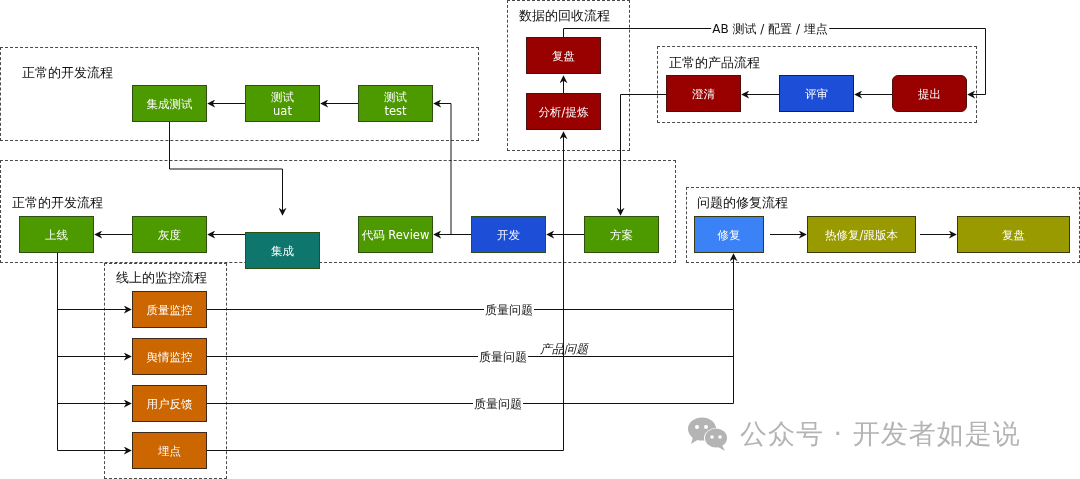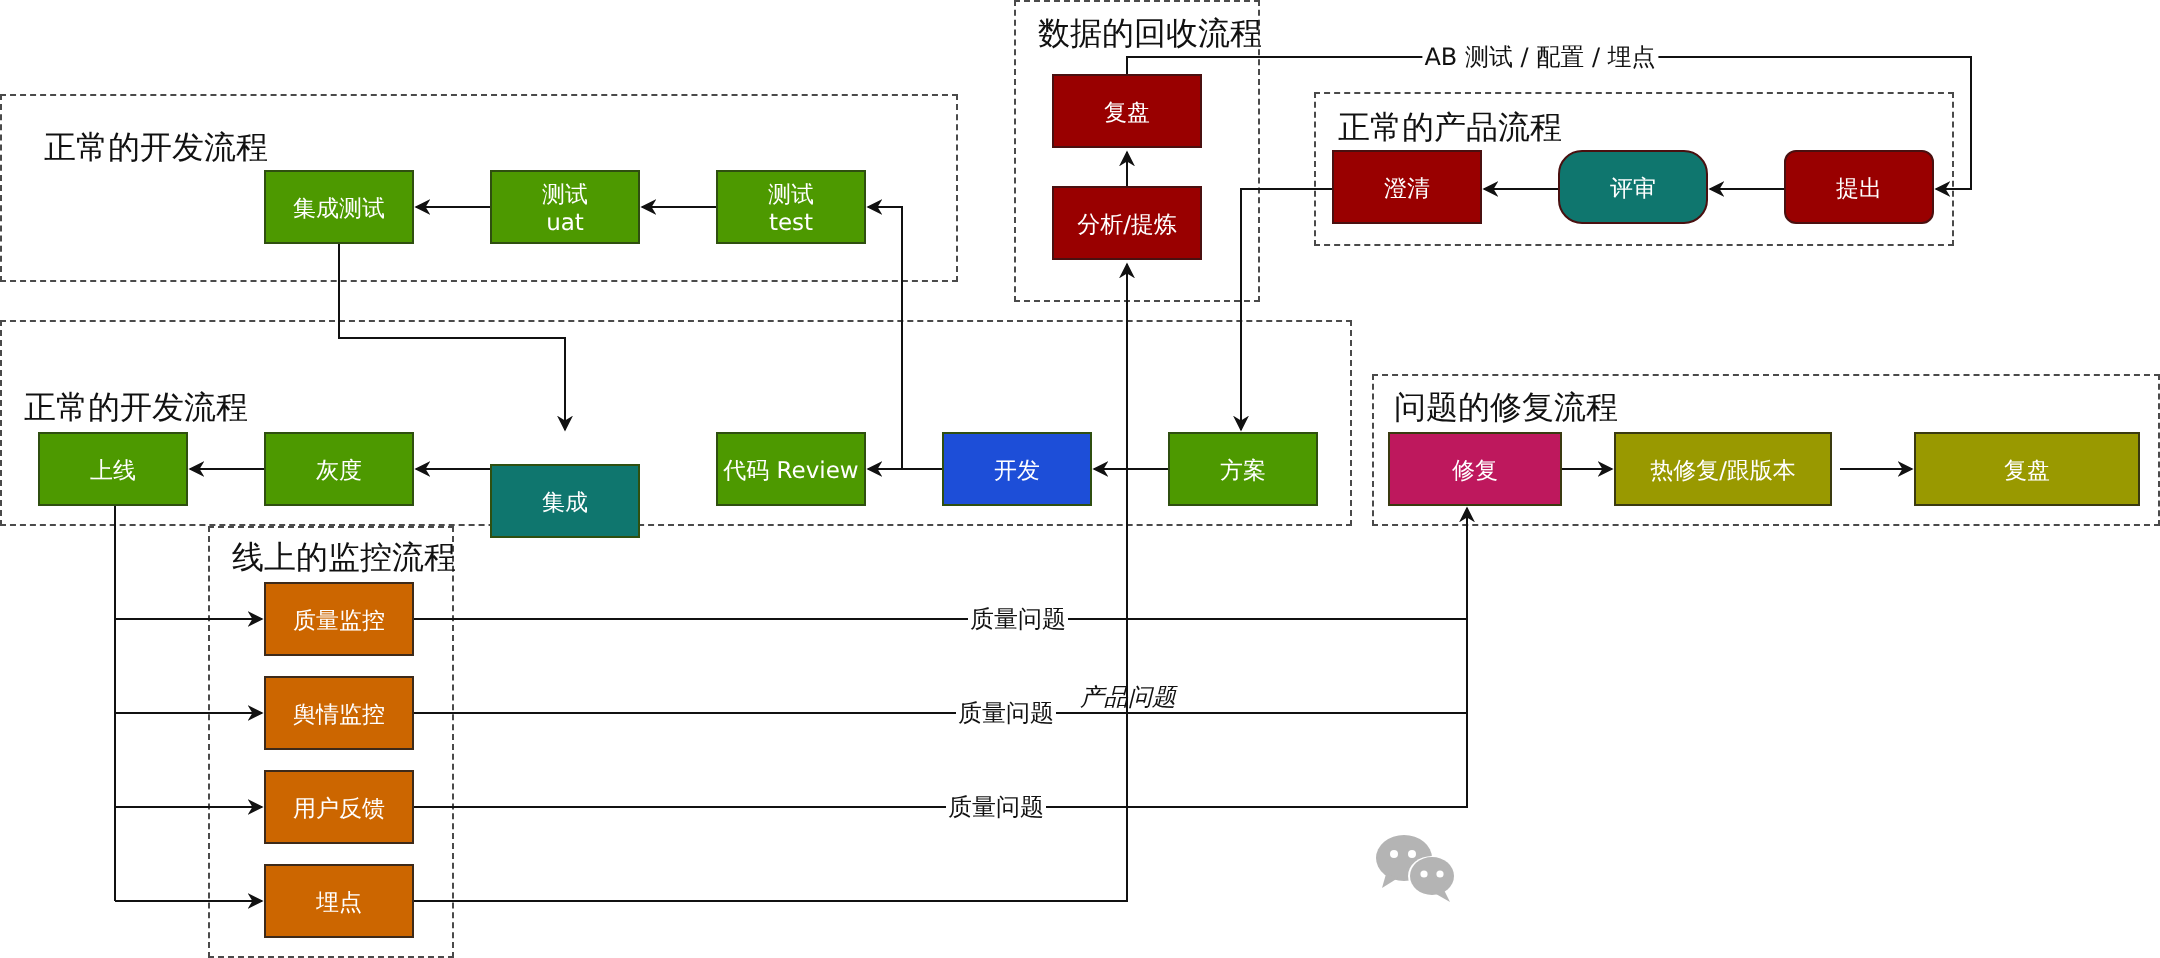--- a/index.html
+++ b/index.html
@@ -1,19 +1,19 @@
 <!DOCTYPE html>
 <html><head>
   <meta charset="utf-8">
   <style>
     html, body { margin: 0; padding: 0; background: #ffffff; }
     body { width: 1080px; height: 479px; position: relative; overflow: hidden;
            font-family: "DejaVu Sans", "Liberation Sans", sans-serif; }
     .group { position: absolute; border: 1px dashed #4a4a4a; box-sizing: border-box; }
-    .group-label { position: absolute; font-size: 16px; color: #111; white-space: nowrap; }
+    .group-label { position: absolute; font-size: 13px; color: #111; white-space: nowrap; }
     .node { position: absolute; height: 37px; width: 75px; box-sizing: border-box;
             border: 1px solid #3b3b3b; color: #fff; font-size: 11.5px;
             display: flex; flex-direction: column; align-items: center; justify-content: center;
             line-height: 14px; text-align: center; white-space: nowrap; }
     .green { background: #4d9900; border-color: #2f4f10; }
     .red { background: #990000; border-color: #4a1010; }
     .orange { background: #cc6600; border-color: #3d2a1a; }
     .olive { background: #999900; border-color: #3a3a10; }
     .rounded { border-radius: 6px; }
     svg.edges { position: absolute; left: 0; top: 0; width: 1080px; height: 479px; pointer-events: none; }
@@ -98,21 +98,21 @@
 <div class="node red" style="left: 526px; top: 37px; background: rgb(153, 0, 0);">
   <span>复盘</span>
 </div>
 <div class="node red" style="left: 526px; top: 93px; background: rgb(153, 0, 0);">
   <span>分析/提炼</span>
 </div>
 
 <div class="node red" style="left: 666px; top: 75px; background: rgb(153, 0, 0);">
   <span>澄清</span>
 </div>
-<div class="node red" style="left: 779px; top: 75px; background: #0f766e; border-radius: 12px;">
+<div class="node red" style="left: 779px; top: 75px; background: #1d4ed8;">
   <span>评审</span>
 </div>
 <div class="node red rounded" style="left: 892px; top: 75px; background: rgb(153, 0, 0);">
   <span>提出</span>
 </div>
 
 <div class="node green" style="left: 19px; top: 216px; background: rgb(77, 153, 0);">
   <span>上线</span>
 </div>
 <div class="node green" style="left: 132px; top: 216px; background: rgb(77, 153, 0);">
@@ -124,21 +124,21 @@
 <div class="node green" style="left: 358px; top: 216px; background: rgb(77, 153, 0);">
   <span>代码 Review</span>
 </div>
 <div class="node green" style="left: 471px; top: 216px; background: #1d4ed8;">
   <span>开发</span>
 </div>
 <div class="node green" style="left: 584px; top: 216px; background: rgb(77, 153, 0);">
   <span>方案</span>
 </div>
 
-<div class="node olive" style="left: 694px; top: 216px; width: 87px; background: #be185d;">
+<div class="node olive" style="left: 694px; top: 216px; width: 70px; background: #3b82f6;">
   <span>修复</span>
 </div>
 <div class="node olive" style="left: 807px; top: 216px; width: 109px; background: rgb(153, 153, 0);">
   <span>热修复/跟版本</span>
 </div>
 <div class="node olive" style="left: 957px; top: 216px; width: 113px; background: rgb(153, 153, 0);">
   <span>复盘</span>
 </div>
 
 <div class="node orange" style="left: 132px; top: 291px; background: rgb(204, 102, 0);">
@@ -159,13 +159,14 @@
     <ellipse cx="16" cy="13" rx="14" ry="11.5" fill="#b4b4b4"></ellipse>
     <path d="M7 21 L5 28 L13 23 Z" fill="#b4b4b4"></path>
     <ellipse cx="11" cy="11" rx="2" ry="2" fill="#ffffff"></ellipse>
     <ellipse cx="20" cy="11" rx="2" ry="2" fill="#ffffff"></ellipse>
     <ellipse cx="30" cy="22" rx="12" ry="10" fill="#ffffff"></ellipse>
     <ellipse cx="30" cy="22" rx="11" ry="9.5" fill="#b4b4b4"></ellipse>
     <path d="M36 29 L39 35 L32 31 Z" fill="#b4b4b4"></path>
     <ellipse cx="26" cy="21" rx="1.8" ry="1.8" fill="#ffffff"></ellipse>
     <ellipse cx="34" cy="21" rx="1.8" ry="1.8" fill="#ffffff"></ellipse>
   </svg>
+  <span class="watermark-text">公众号 · 开发者如是说</span>
 </div>
 
 </body></html>

